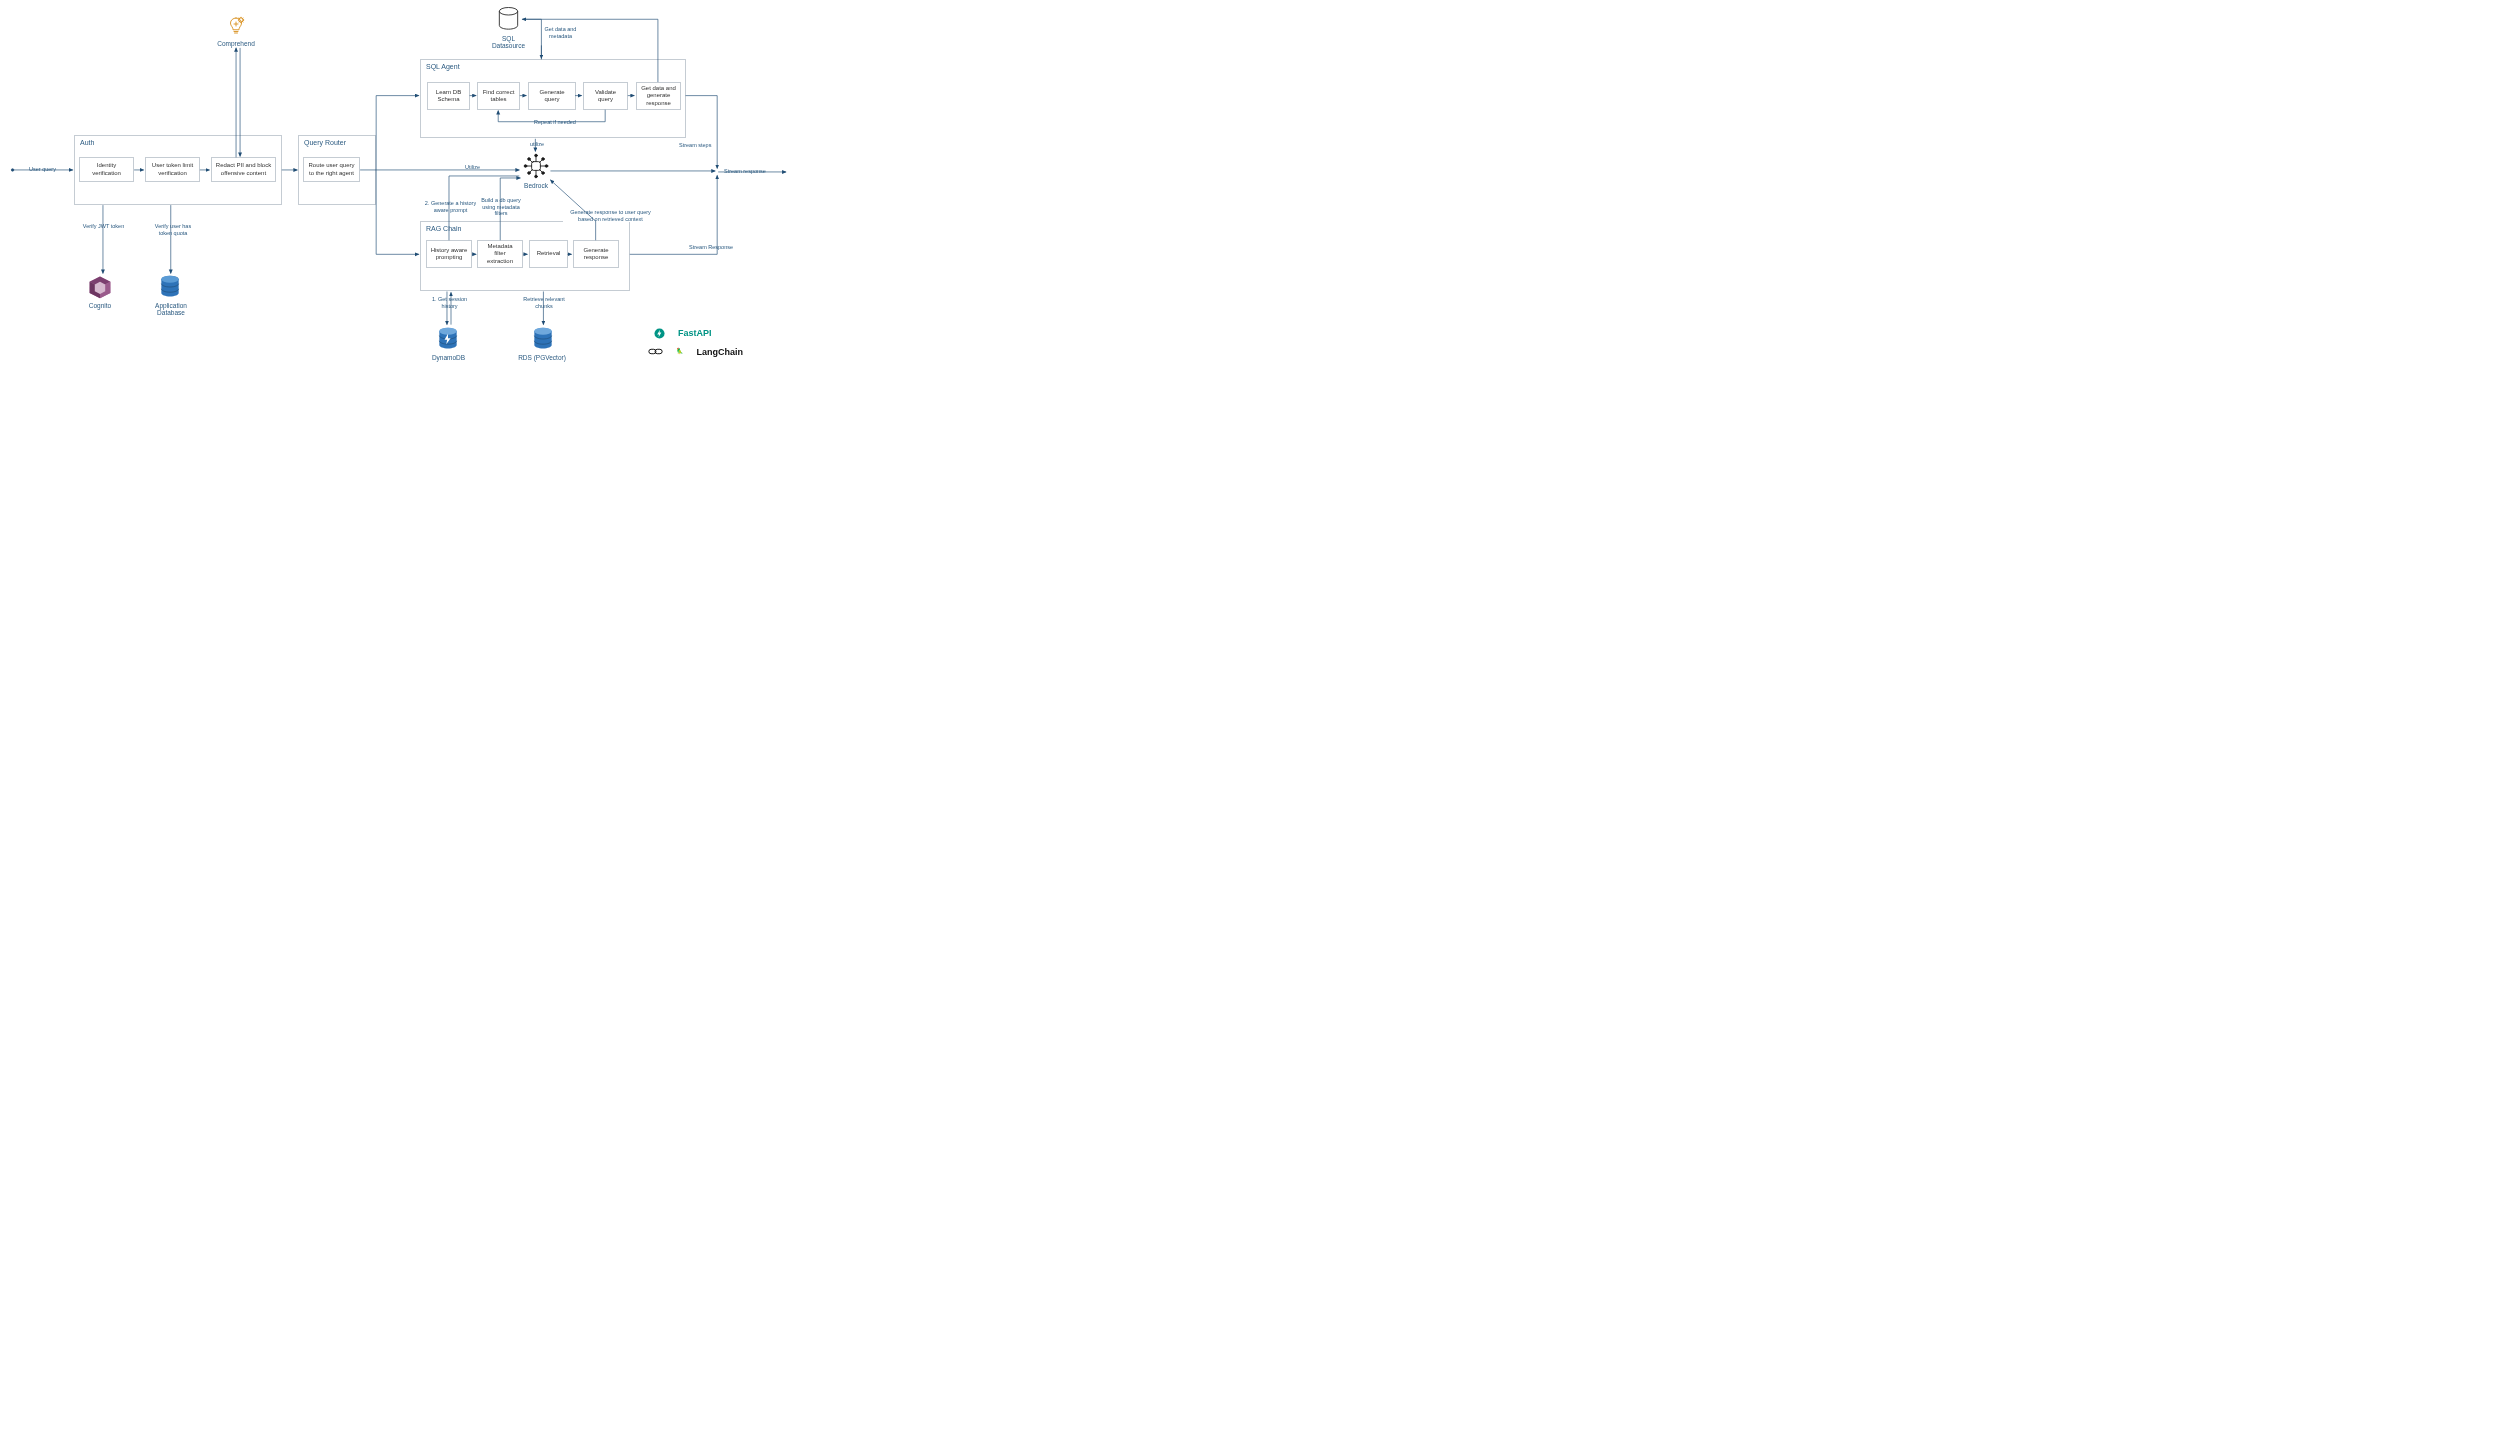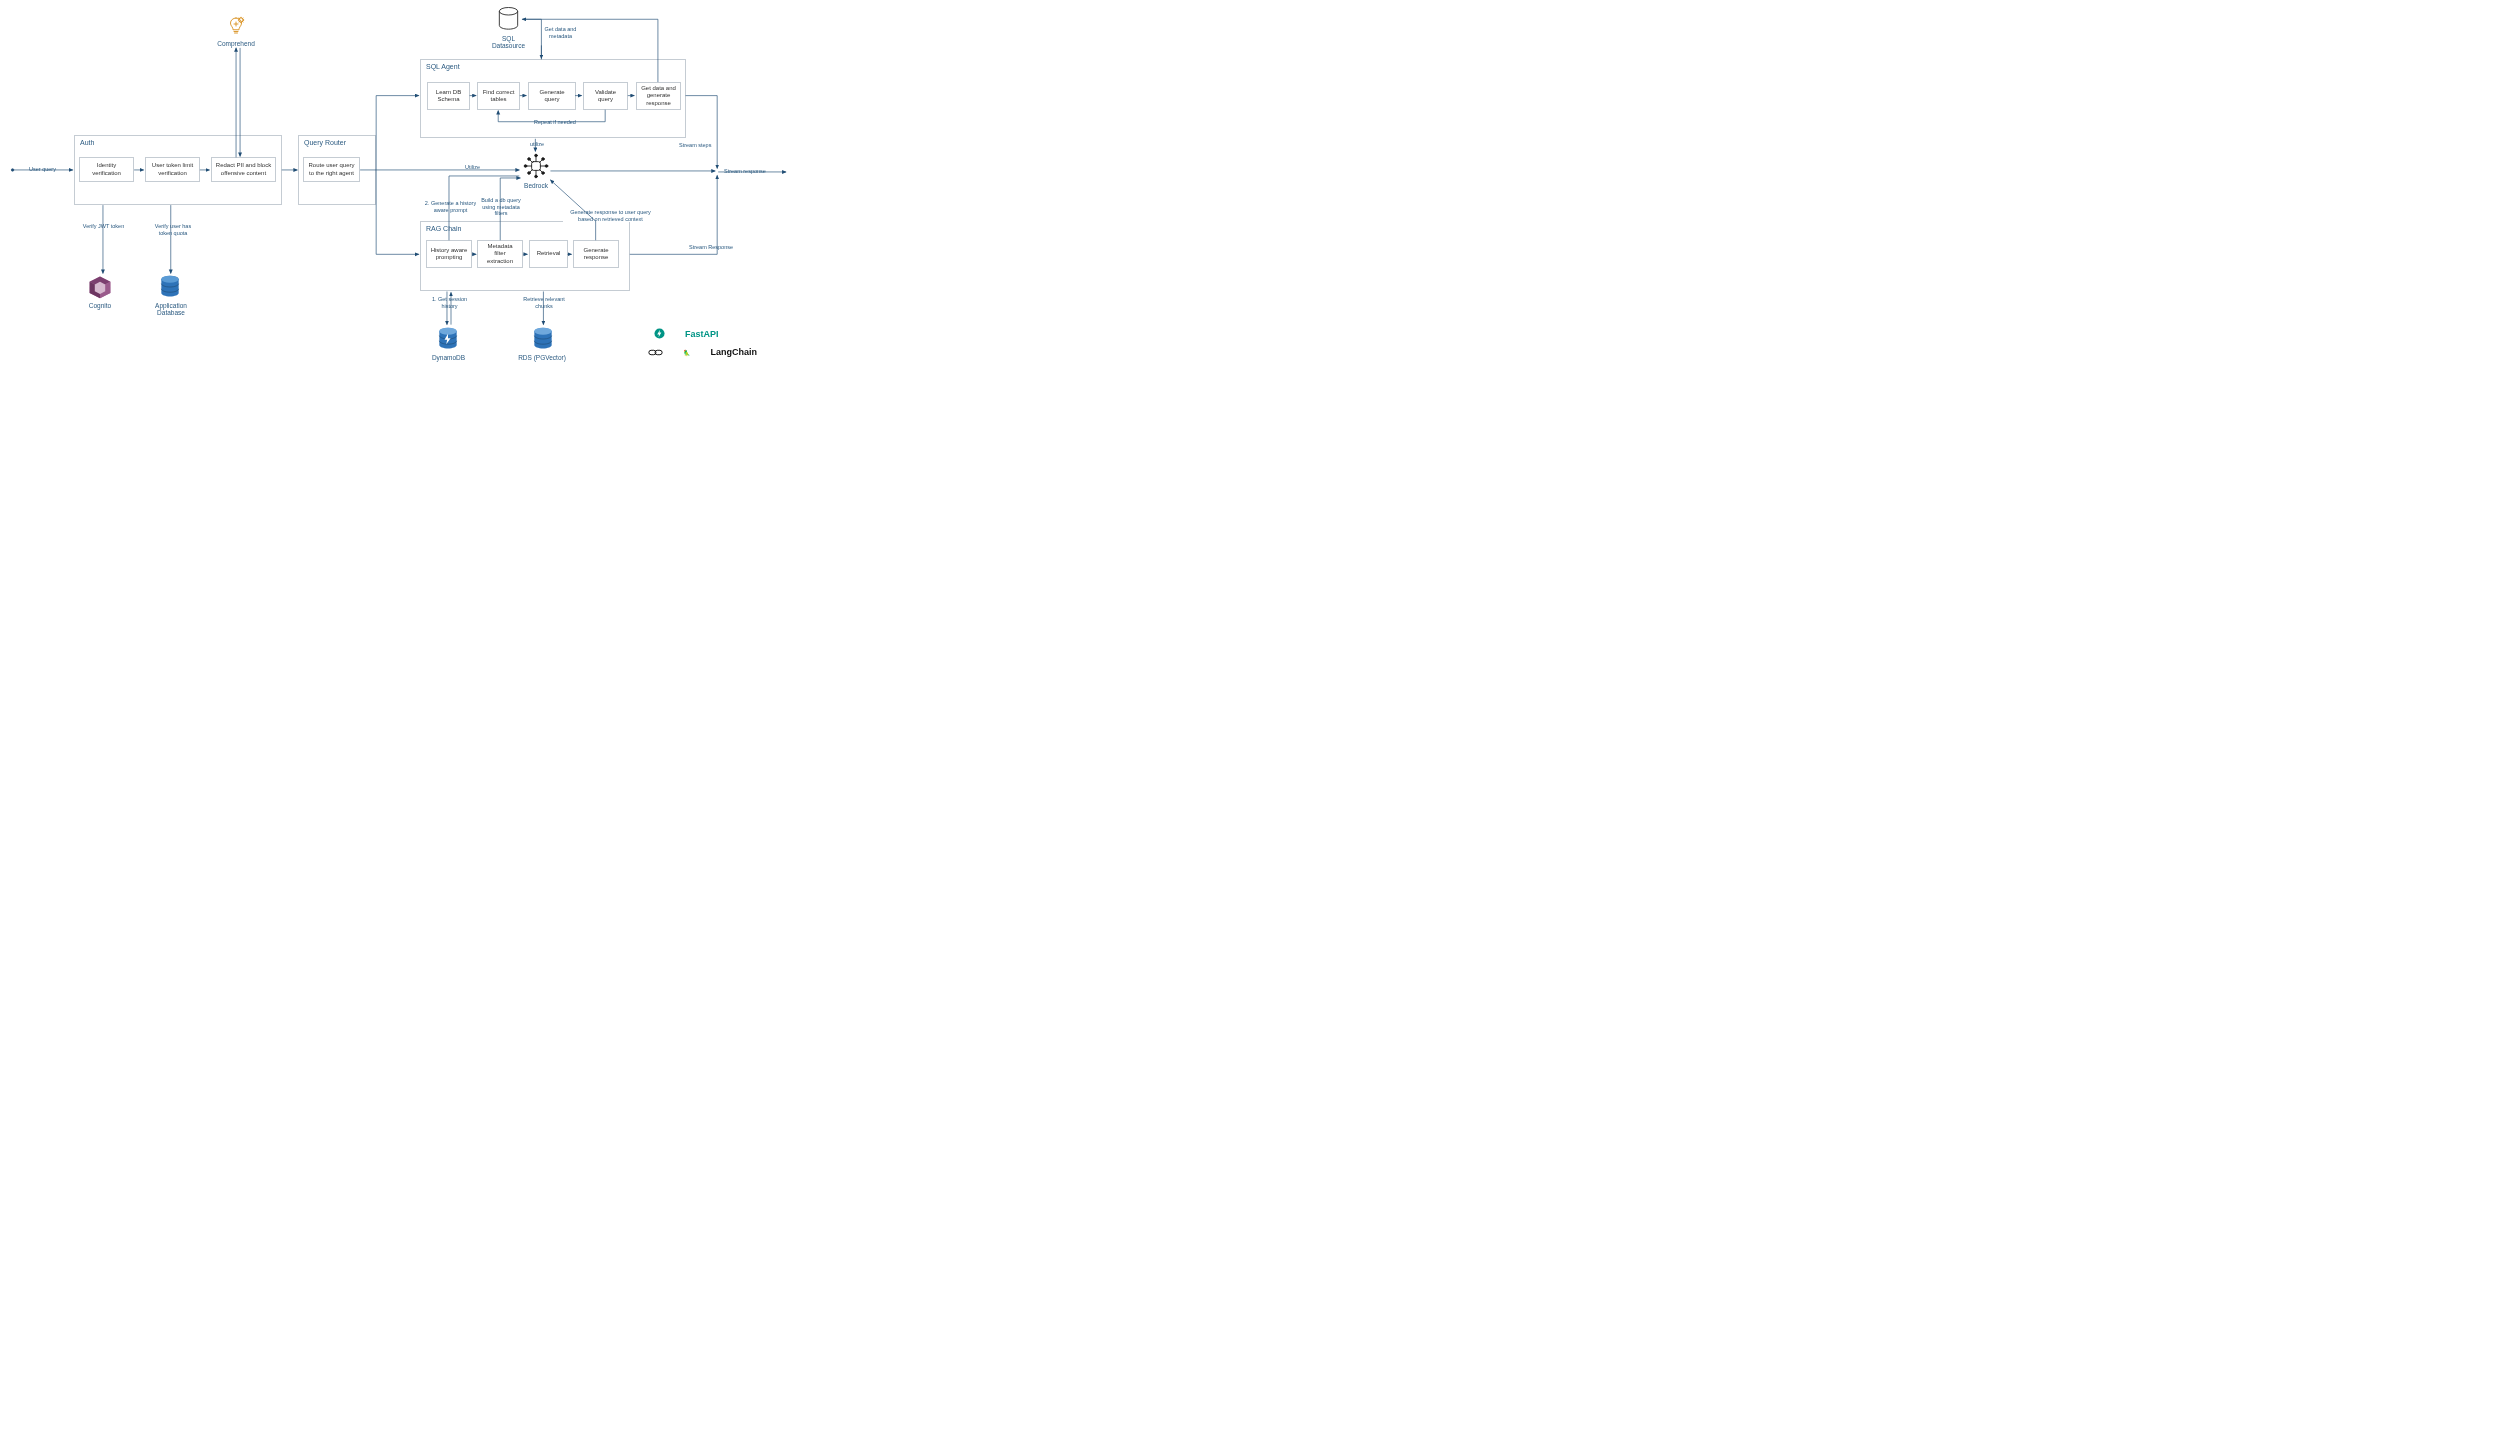--- a/index.html
+++ b/index.html
@@ -78,22 +78,21 @@
   .icon {
     position: absolute;
     display: flex;
     align-items: center;
     justify-content: center;
   }
 
   .brand {
     position: absolute;
     display: flex;
-    align-items: center;
-    gap: 20px;
+    gap: 13px;
     font-size: 9px;
     font-weight: 600;
   }
   .brand svg { flex: 0 0 auto; }
 </style>
 </head>
 <body>
 
 <div class="canvas">
 

